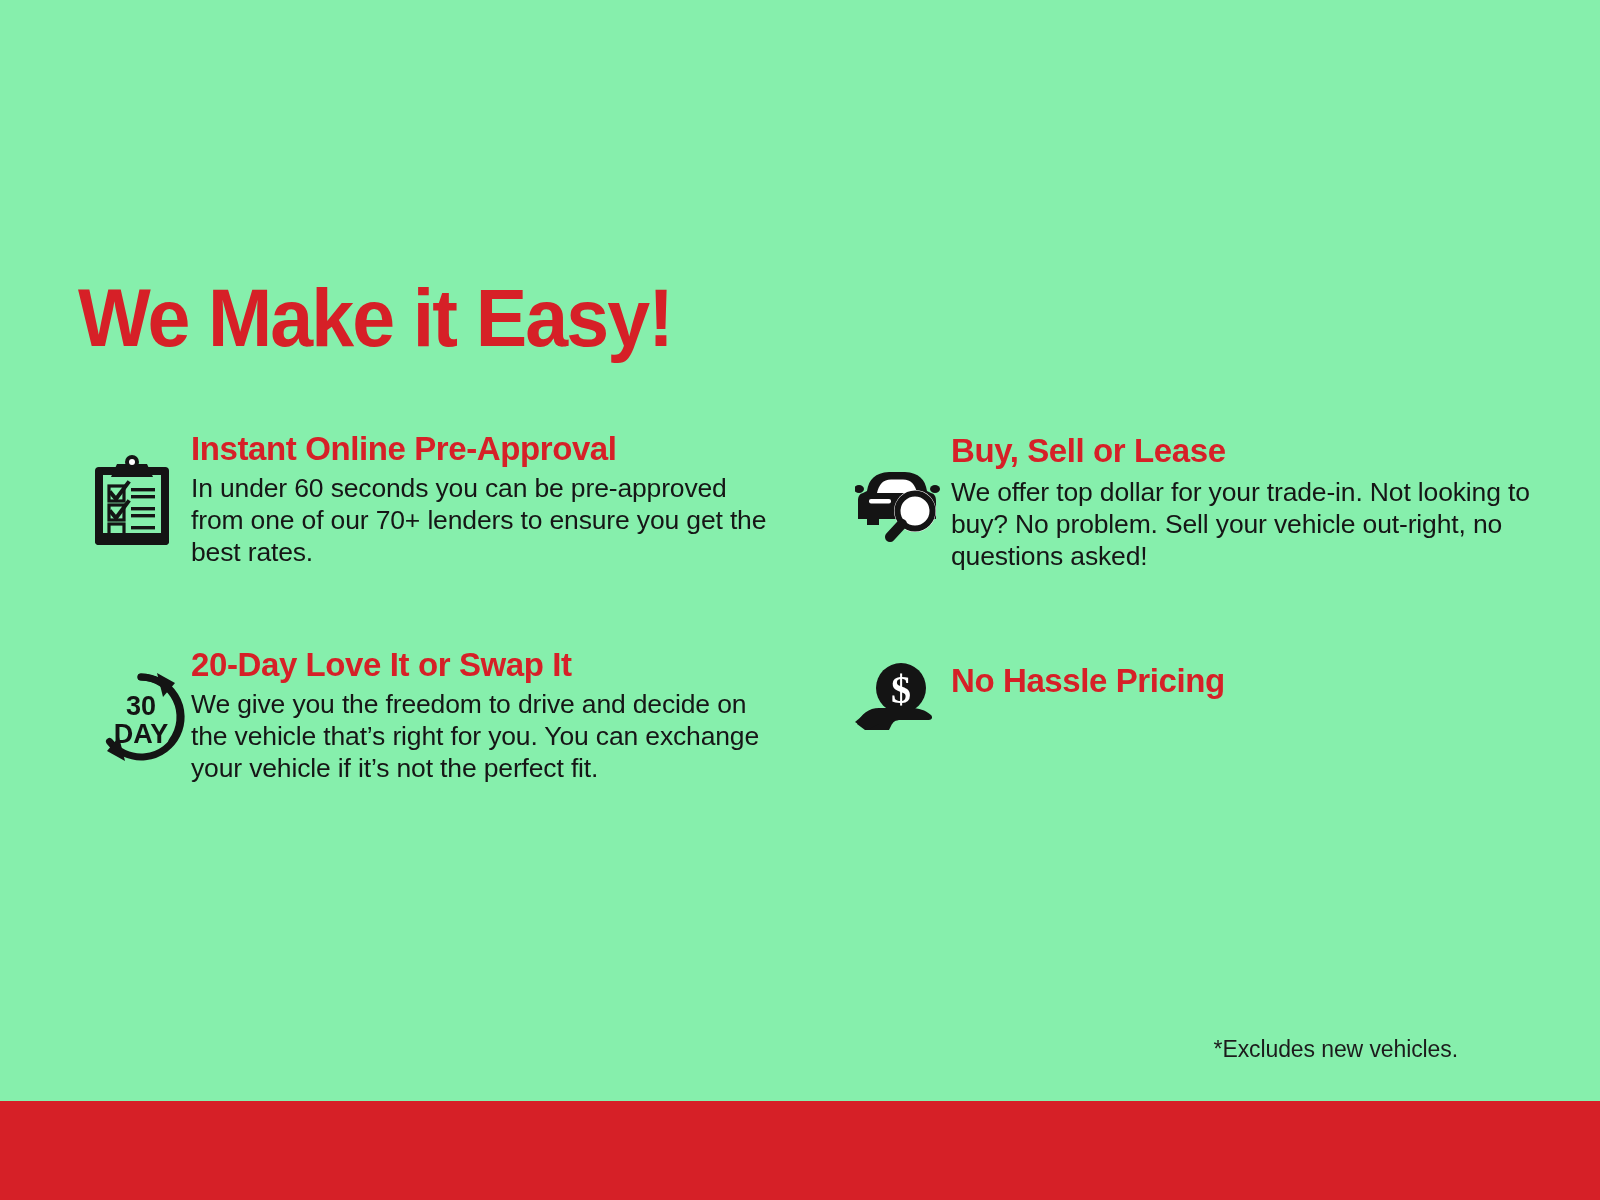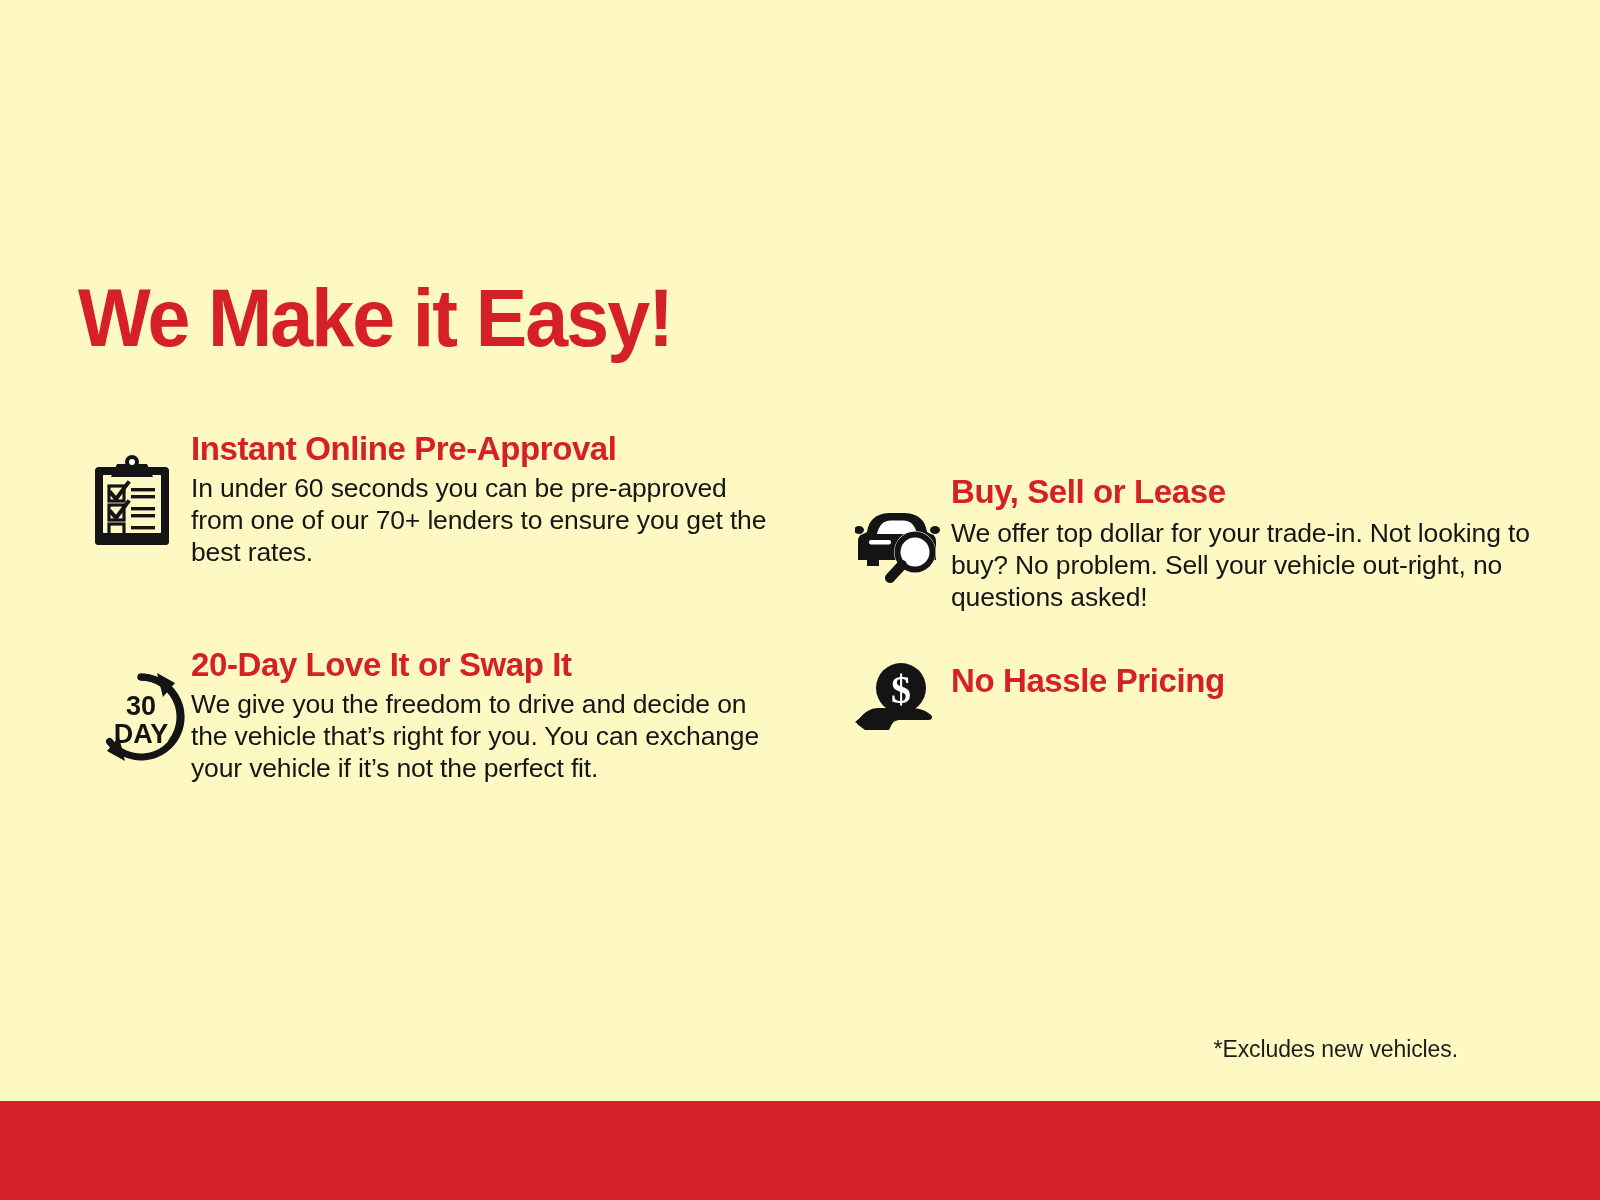--- a/index.html
+++ b/index.html
@@ -12,21 +12,21 @@
     background: #ffffff;
     font-family: "Liberation Sans", sans-serif;
     overflow: hidden;
     position: relative;
   }
 
   .page {
     position: relative;
     width: 1600px;
     height: 1200px;
-    background: #fef9c3;
+    background: #86efac;
   }
 
   
   .headline {
     position: absolute;
     left: 78px;
     top: 272px;
     font-size: 82px;
     line-height: 92px;
     font-weight: 700;
@@ -81,21 +81,21 @@
     line-height: 32px;
     color: #161616;
     font-weight: 400;
     letter-spacing: -0.15px;
     margin: 0;
   }
 
   
   .f-1 { top: 12px;  left: 0; width: 680px; }
   .f-2 { top: 228px; left: 0; width: 680px; }
-  .f-3 { top: 14px;  left: 0; width: 690px; margin-top: 41px; }
+  .f-3 { top: 14px;  left: 0; width: 690px; }
   .f-4 { top: 232px; left: 0; width: 690px; }
 
   .f-2 .icon-wrap { padding-top: 4px; }
   .f-3 .icon-wrap { padding-top: 6px; }
   .f-4 .icon-wrap { padding-top: 10px; }
 
   .f-3 .feature-title { margin-bottom: 6px; }
   .f-4 .feature-title { margin-bottom: 18px; }
 
   

